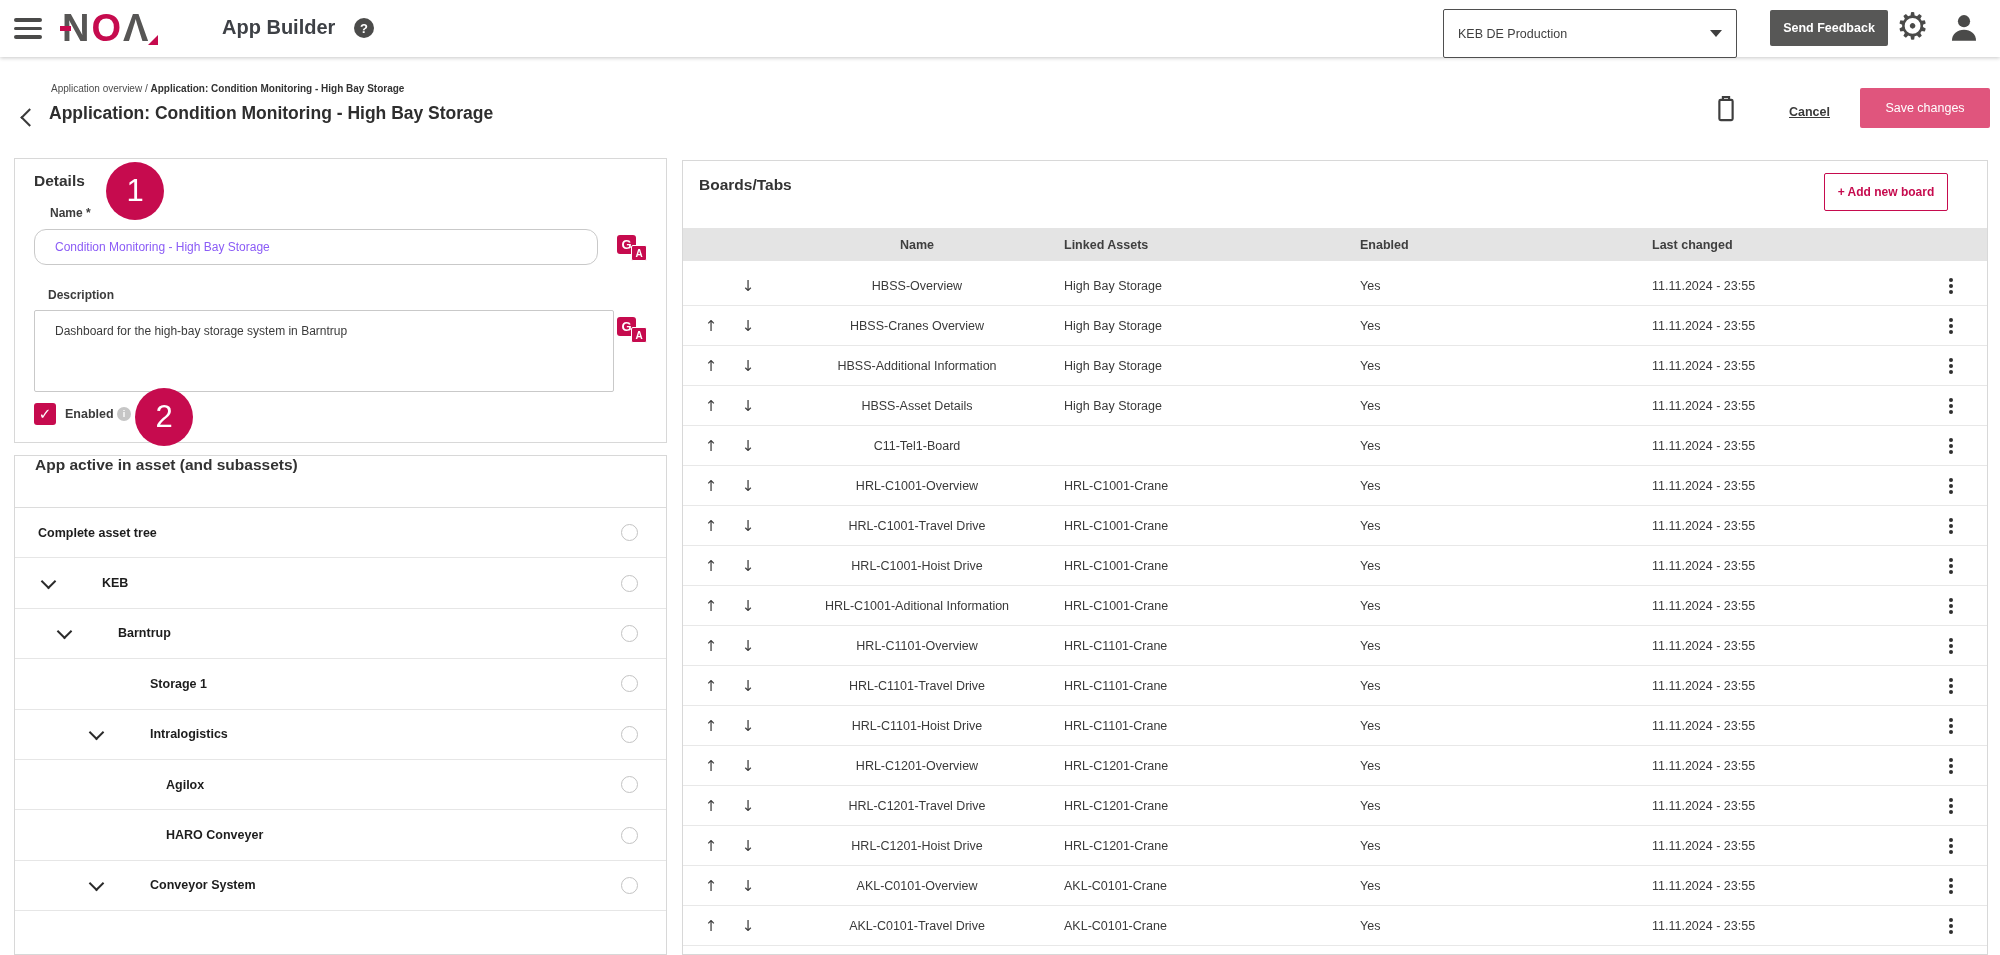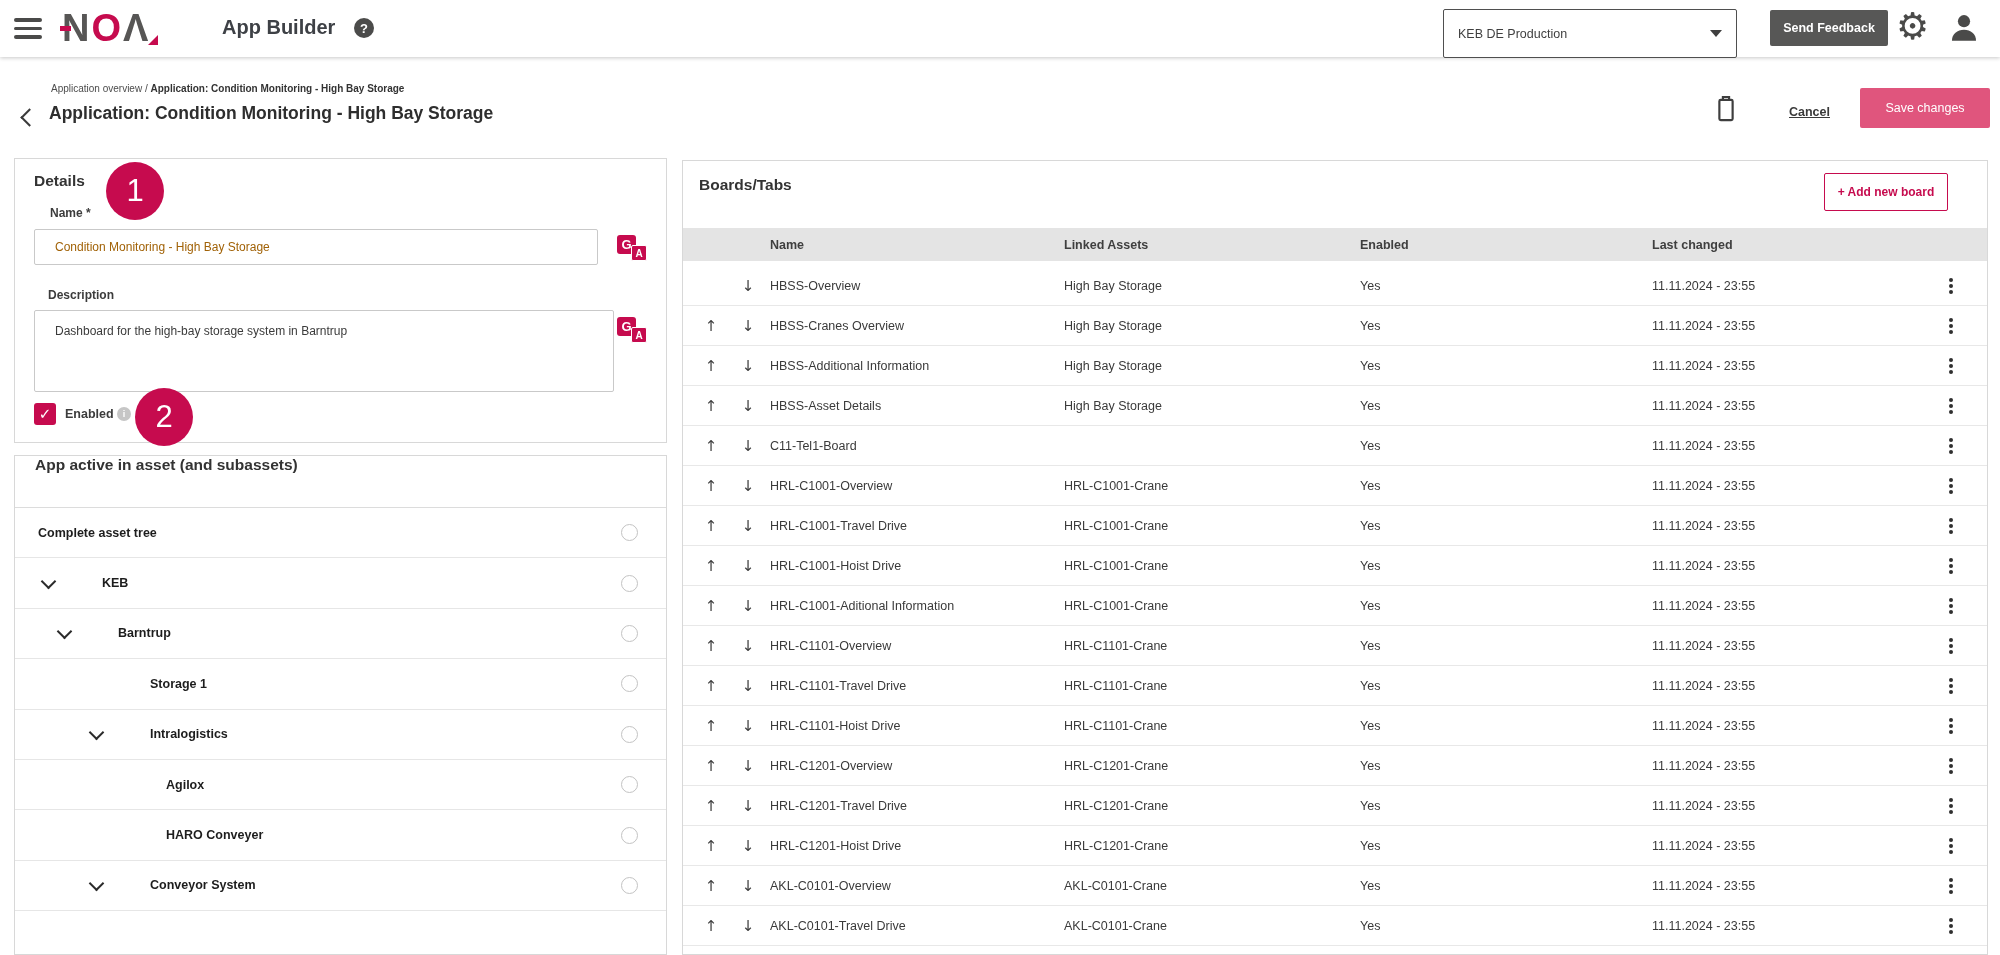--- a/index.html
+++ b/index.html
@@ -62,21 +62,21 @@
   .panel{position:absolute;background:#fff;border:1px solid var(--panel-border);}
   .details-panel{left:14px;top:158px;width:653px;height:285px;}
   .assets-panel{left:14px;top:455px;width:653px;height:500px;overflow:hidden;}
   .boards-panel{left:682px;top:160px;width:1306px;height:795px;overflow:hidden;}
   .panel-heading{font-size:15.5px;font-weight:bold;color:#333;}
   
   .details-heading{position:absolute;left:19px;top:13px;}
   .field-label{position:absolute;font-size:12px;font-weight:bold;color:#3c3c3c;}
   .name-label{left:35px;top:47px;}
   .name-input{position:absolute;left:19px;top:70px;width:564px;height:36px;border:1px solid #c9c9c9;
-    border-radius:2px;font-size:12px;color:#a16207;padding:0 20px;
+    border-radius:12px;font-size:12px;color:#8b5cf6;padding:0 20px;
     font-family:"Liberation Sans","DejaVu Sans",sans-serif;}
   .desc-label{left:33px;top:129px;}
   .desc-input{position:absolute;left:19px;top:151px;width:580px;height:82px;border:1px solid #c9c9c9;
     border-radius:2px;font-size:12px;color:#3b3b3b;padding:13px 20px;resize:none;
     font-family:"Liberation Sans","DejaVu Sans",sans-serif;}
   .gt-icon{position:absolute;width:30px;height:26px;cursor:pointer;}
   .gt1{left:602px;top:76px;}
   .gt2{left:602px;top:158px;}
   .gt-icon .g{position:absolute;left:0;top:0;width:19px;height:19px;background:var(--crimson);
     border-radius:3px;color:#fff;font-weight:bold;font-size:13px;display:flex;
@@ -111,21 +111,21 @@
   .boards-heading{position:absolute;left:16px;top:15px;}
   .add-board-btn{position:absolute;left:1141px;top:12px;width:124px;height:38px;background:#fff;
     border:1px solid var(--crimson);border-radius:2px;color:var(--crimson);font-size:12px;
     font-weight:bold;cursor:pointer;}
   .thead{position:absolute;left:0;top:67px;width:100%;height:33px;background:var(--table-header-bg);
     display:flex;align-items:center;font-size:12.5px;font-weight:bold;color:#3f3f3f;}
   .tbody{position:absolute;left:0;top:105px;width:100%;}
   .trow{display:flex;align-items:center;height:40px;border-bottom:1px solid var(--row-border);
     font-size:12.5px;color:#3a3a3a;}
   .c-arrows{width:87px;flex:0 0 auto;display:flex;padding-left:20px;}
-  .c-name{width:294px;flex:0 0 auto;}
+  .c-name{width:294px;flex:0 0 auto;text-align:center;}
   .c-linked{width:296px;flex:0 0 auto;}
   .c-enabled{width:292px;flex:0 0 auto;}
   .c-last{flex:1;}
   .c-kebab{width:66px;flex:0 0 auto;display:flex;justify-content:flex-end;padding-right:34px;}
   .arrow-btn{width:16px;font-size:15px;color:#3f3f3f;cursor:pointer;background:none;border:none;
     font-family:"DejaVu Sans",sans-serif;padding:0;}
   .arrow-btn.up{margin-right:21px;}
   .kebab{width:4px;height:4px;border-radius:50%;background:#2f2f2f;display:inline-block;
     box-shadow:0 -6px 0 #2f2f2f,0 6px 0 #2f2f2f;cursor:pointer;}
 </style>

